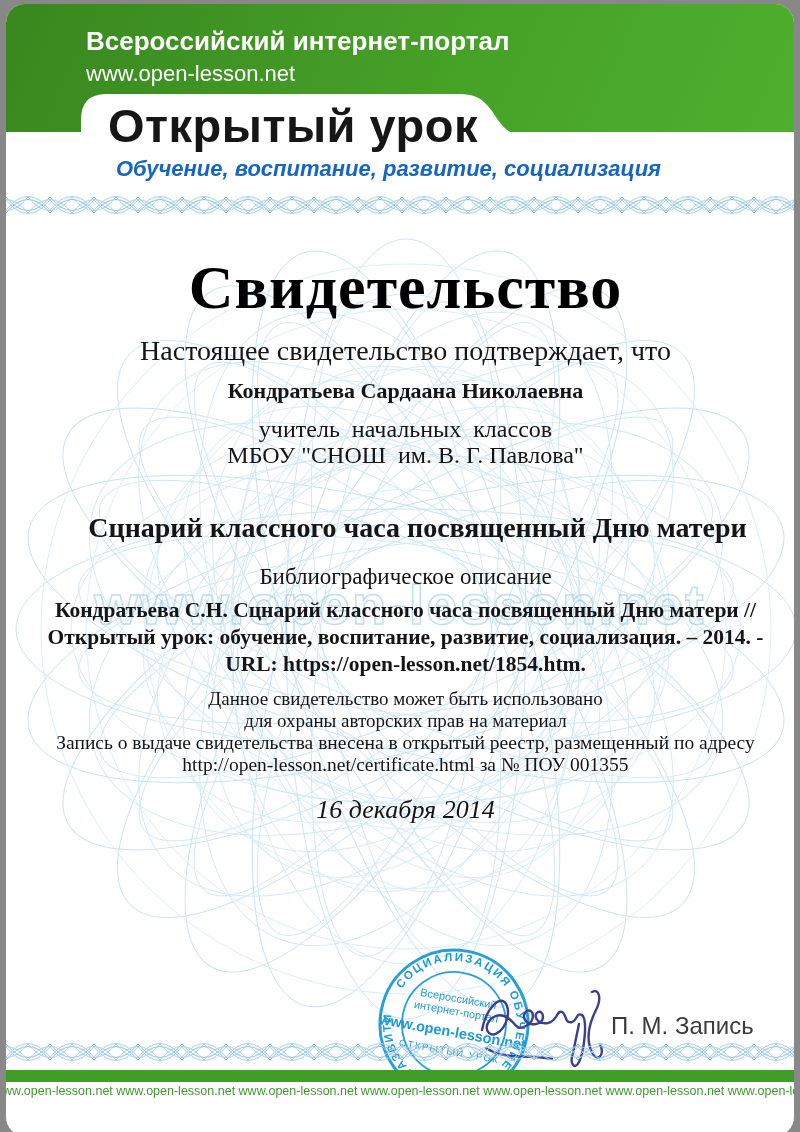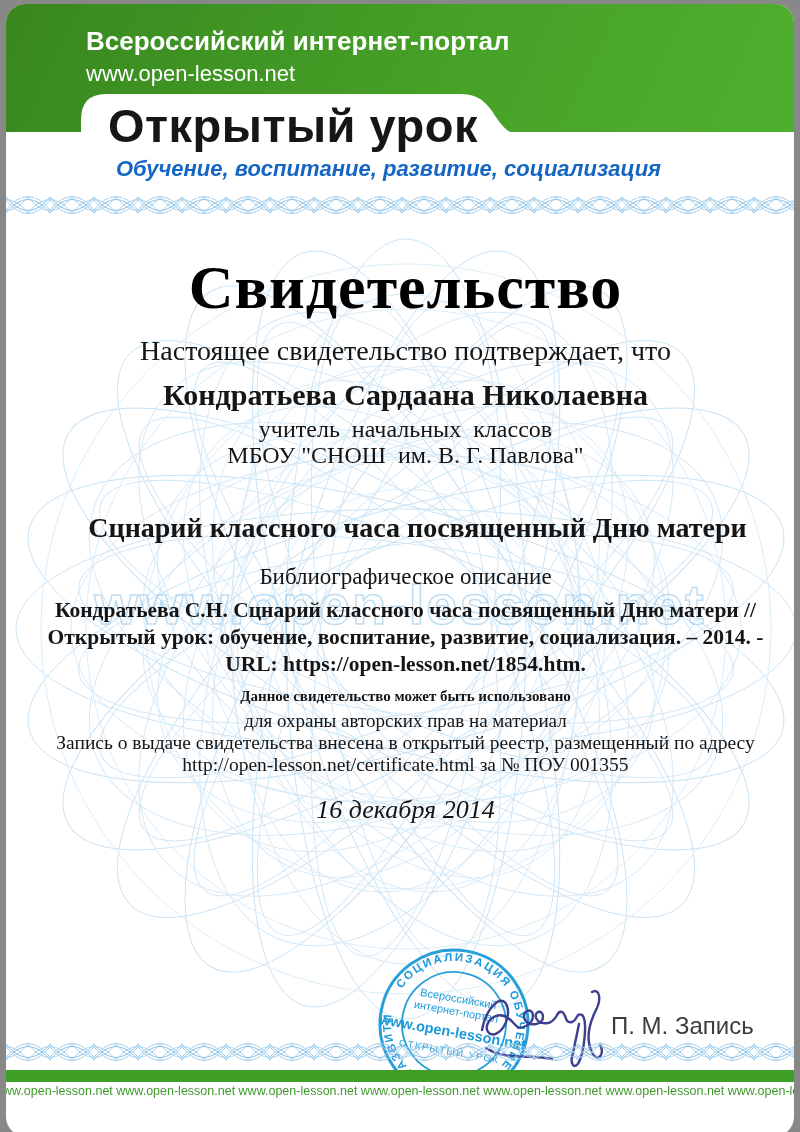--- a/index.html
+++ b/index.html
@@ -21,28 +21,28 @@
   .braid.bottom{top:1037px;}
   .rosette{position:absolute;left:0;top:230px;}
   .watermark{position:absolute;left:0;right:0;top:568px;text-align:center;
     font-size:56px;font-weight:bold;letter-spacing:2px;color:transparent;
     -webkit-text-stroke:1.5px rgba(146,199,234,.6);pointer-events:none;}
   
   .c{position:absolute;left:11px;right:0;text-align:center;color:#151515;
      font-family:"Liberation Serif","DejaVu Serif",serif;}
   .cert-title{top:248px;font-size:62px;font-weight:bold;letter-spacing:1px;color:#000;}
   .intro{top:331px;font-size:28px;}
-  .recipient-name{top:374px;font-size:30px;font-weight:bold;}
+  .recipient-name{top:374px;font-size:22px;font-weight:bold;}
   .recipient-role{top:412px;font-size:24px;white-space:pre;}
   .recipient-school{top:438px;font-size:24px;white-space:pre;}
   .action{top:476px;font-size:24px;}
   .work-title{top:508px;font-size:28px;font-weight:bold;padding-left:24px;}
   .bib-label{top:560px;font-size:23px;}
   .bib-text{top:593px;font-size:21.5px;font-weight:bold;line-height:27px;}
-  .usage-1{top:684px;font-size:15px;font-weight:bold;}
+  .usage-1{top:684px;font-size:19px;}
   .usage-2{top:706px;font-size:19px;}
   .registry-1{top:728px;font-size:19.5px;}
   .registry-2{top:750px;font-size:19.5px;}
   .issue-date{top:791px;font-size:26px;font-style:italic;}
   
   .editor-label{position:absolute;left:104px;top:1008px;font-size:24px;color:#3c3c3c;}
   .editor-name{position:absolute;left:605px;top:1008px;font-size:24px;color:#3c3c3c;}
   .stamp{position:absolute;left:368px;top:940px;}
   .signature{position:absolute;left:468px;top:962px;}
   

